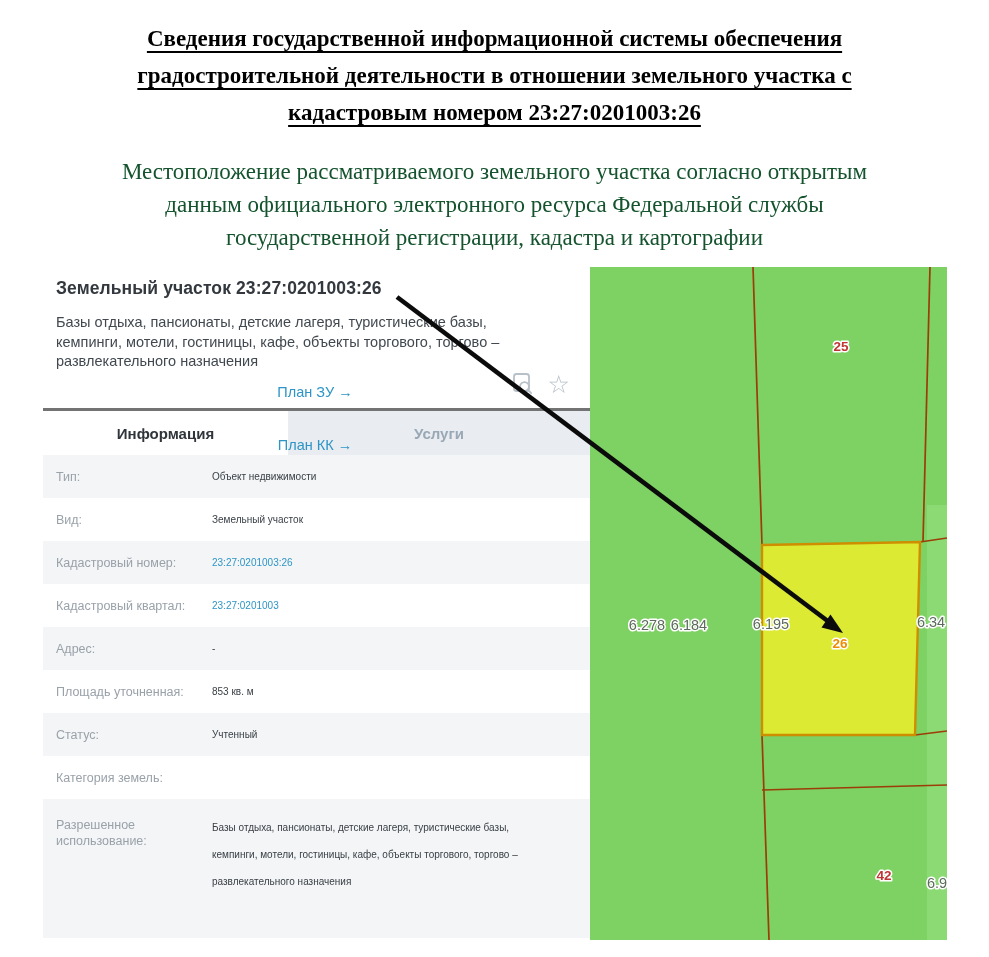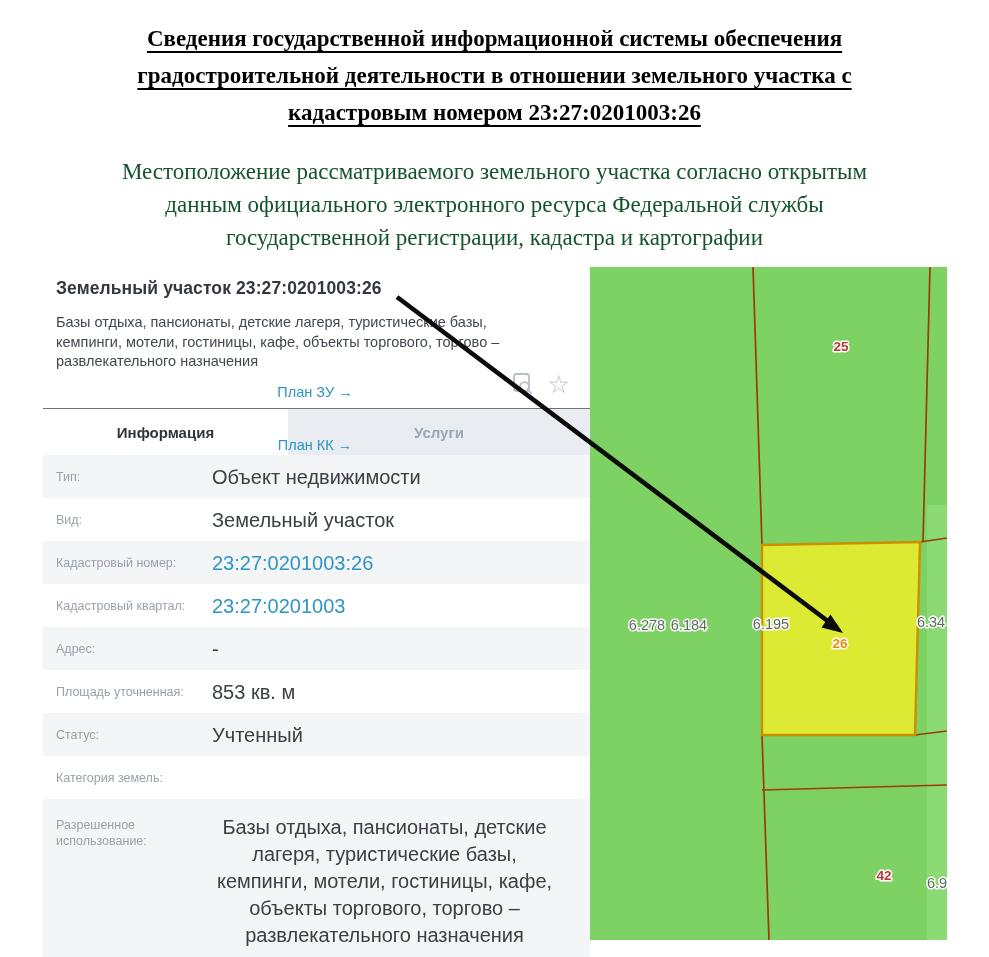--- a/index.html
+++ b/index.html
@@ -27,33 +27,33 @@
   .card { width:547px; height:673px; background:#ffffff; position:relative; flex:none; }
   .card-header { position:relative; height:141px; background:#fff; padding:11px 16px 0 13px; }
   .obj-title { font-size:17.5px; font-weight:bold; color:#33383e; letter-spacing:.1px; }
   .obj-desc  { margin-top:14px; width:478px; font-size:14.5px; line-height:19.5px; color:#41484f; }
   .links-row { margin-top:12px; display:flex; gap:37px; align-items:center;flex-direction:column; }
   .plan-link { font-size:14.5px; color:#2e95c6; cursor:pointer; text-decoration:none; }
   .hdr-icons { position:absolute; right:20px; bottom:12px; display:flex; gap:13px; align-items:center; }
   .hdr-icons svg { display:block; }
   .star-glyph { font-size:25px; color:#b7c0c8; line-height:24px; }
   
-  .tabbar { display:flex; height:47px; border-top:1px solid #737373; }
+  .tabbar { display:flex; height:47px; border-top:3px solid #737373; }
   .tab { display:flex; align-items:center; justify-content:center; font-size:15px; font-weight:bold; cursor:pointer; }
   .tab.active   { width:245px; background:#ffffff; color:#2f353b; }
   .tab.inactive { flex:1; background:#e9ecf1; color:#9aa8b6; }
   
   .rows { }
   .row { display:flex; align-items:center; min-height:43px; }
   .row.alt { background:#f4f5f7; }
   .row-label {
     width:169px; padding-left:13px; flex:none;
     font-size:12.5px; color:#99a1a9; line-height:16px;
   }
-  .row-value { font-size:20px; color:#3a4046; line-height:20px;text-align:center; }
+  .row-value { font-size:10px; color:#3a4046; line-height:20px; }
   .row-value.link { color:#2e95c6; cursor:pointer; }
   .row.tall { align-items:flex-start; min-height:139px; padding:15px 0 10px 0; }
   .row.tall .row-label { padding-top:3px; }
   .row.tall .row-value { width:345px; line-height:27px; }
   
   .map { width:357px; height:584px; flex:none; position:relative; cursor:pointer; }
   .map svg { display:block; }
   .plbl { font-family:"Liberation Sans", sans-serif; paint-order:stroke; stroke:#ffffff; stroke-width:3px; stroke-linejoin:round; }
   
   .arrow-overlay { position:absolute; left:0; top:0; width:989px; height:957px; pointer-events:none; }

